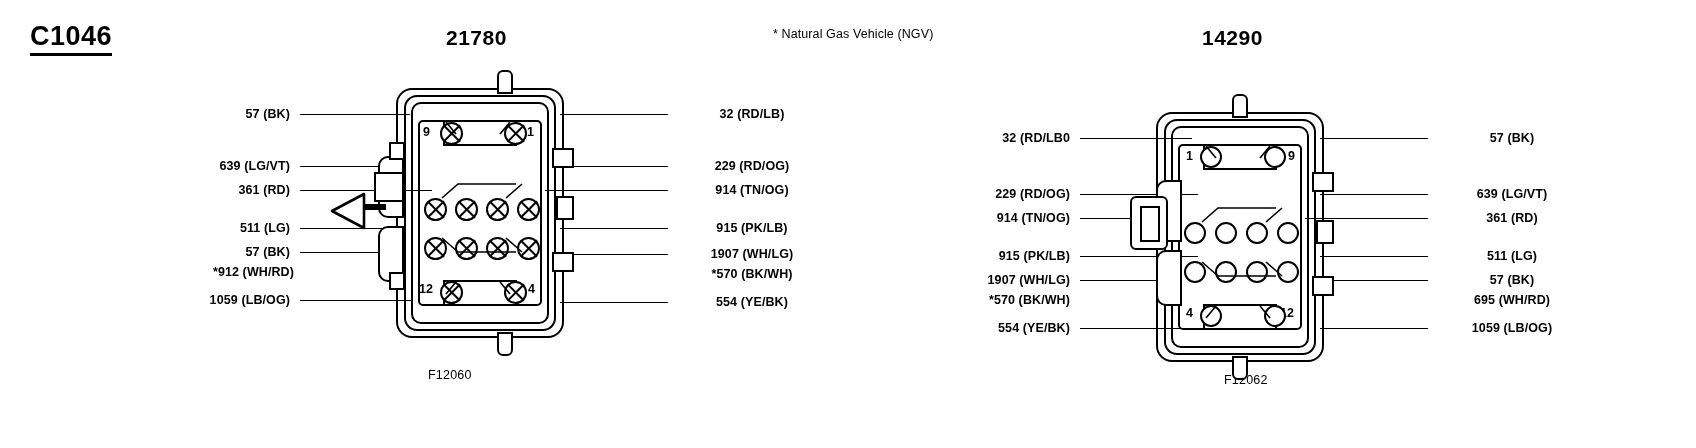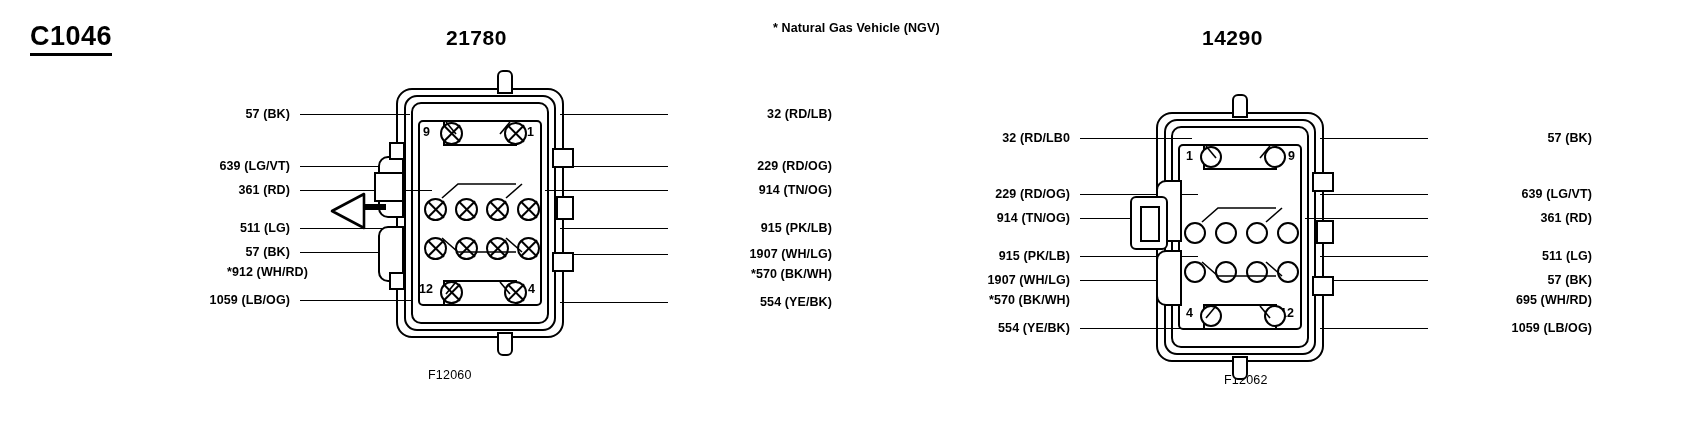--- a/index.html
+++ b/index.html
@@ -5,28 +5,28 @@
   html,body{margin:0;padding:0;background:#fff;}
   body{width:1696px;height:448px;position:relative;overflow:hidden;
        font-family:"Liberation Sans",sans-serif;color:#000;}
   .abs{position:absolute;}
   
   #conn-id{left:30px;top:22px;font-size:27px;font-weight:bold;letter-spacing:.5px;
            border-bottom:3px solid #000;padding-bottom:3px;line-height:1.05;}
   .diagram-title{font-size:21px;font-weight:bold;letter-spacing:.5px;}
   #title-left{left:446px;top:26px;}
   #title-right{left:1202px;top:26px;}
-  #ngv-note{left:773px;top:21px;font-size:12.5px;font-weight:bold;letter-spacing:.1px;text-align:center;}
+  #ngv-note{left:773px;top:27px;font-size:12.5px;font-weight:normal;letter-spacing:.1px;text-align:center;}
   .caption{font-size:12.5px;font-weight:normal;letter-spacing:.2px;}
   #cap-left{left:428px;top:368px;}
   #cap-right{left:1224px;top:373px;}
 
   .lbl{font-size:12.5px;font-weight:bold;white-space:nowrap;letter-spacing:.1px;line-height:1;}
   .lbl.r{text-align:right;}
-  .lbl.l{text-align:right;}
+  .lbl.l{text-align:center;}
 
   
   .lead{position:absolute;height:0;border-top:1.6px solid #000;}
 
   
   .shell{position:absolute;border:2.2px solid #000;border-radius:16px;}
   .shell2{position:absolute;border:2.2px solid #000;border-radius:13px;}
   .shell3{position:absolute;border:2.2px solid #000;border-radius:10px;}
   .inner{position:absolute;border:2.2px solid #000;border-radius:5px;}
   .tab{position:absolute;border:2.2px solid #000;background:#fff;}
@@ -61,21 +61,21 @@
 
   <div class="abs lbl r" style="left:150px;top:184px;width:140px;">361 (RD)</div>
   <div class="lead" style="left:300px;top:190px;width:132px;"></div>
 
   <div class="abs lbl r" style="left:150px;top:222px;width:140px;">511 (LG)</div>
   <div class="lead" style="left:300px;top:228px;width:105px;"></div>
 
   <div class="abs lbl r" style="left:150px;top:246px;width:140px;">57 (BK)</div>
   <div class="lead" style="left:300px;top:252px;width:105px;"></div>
 
-  <div class="abs lbl r" style="left:158px;top:266px;width:150px;">*912 (WH/RD)</div>
+  <div class="abs lbl r" style="left:144px;top:266px;width:150px;">*912 (WH/RD)</div>
 
   <div class="abs lbl r" style="left:140px;top:294px;width:150px;">1059 (LB/OG)</div>
   <div class="lead" style="left:300px;top:300px;width:112px;"></div>
 
   <div class="abs lbl l" style="left:672px;top:108px;width:160px;">32 (RD/LB)</div>
   <div class="lead" style="left:560px;top:114px;width:108px;"></div>
 
   <div class="abs lbl l" style="left:672px;top:160px;width:160px;">229 (RD/OG)</div>
   <div class="lead" style="left:560px;top:166px;width:108px;"></div>
 

